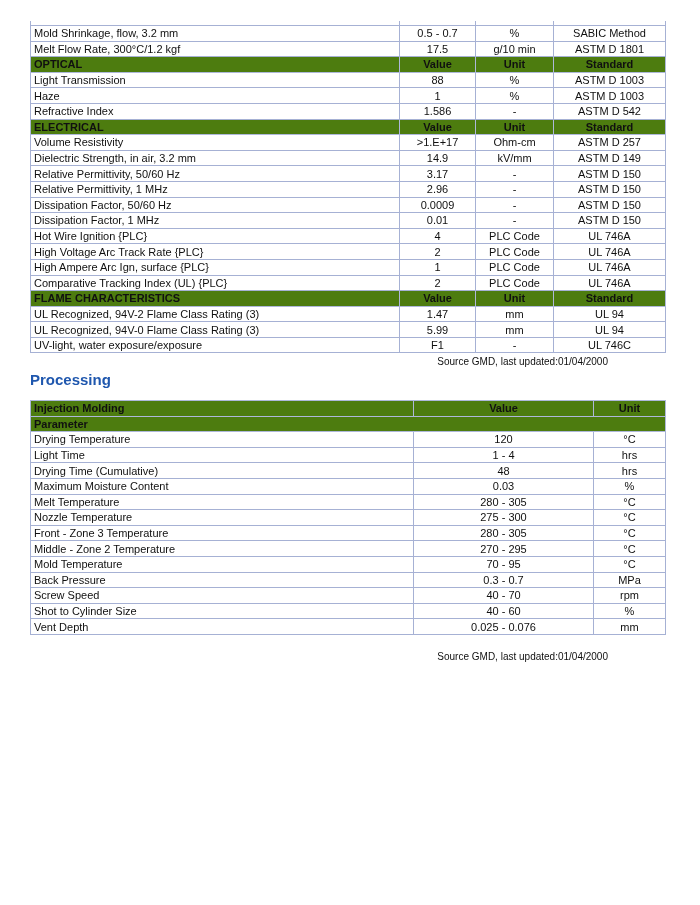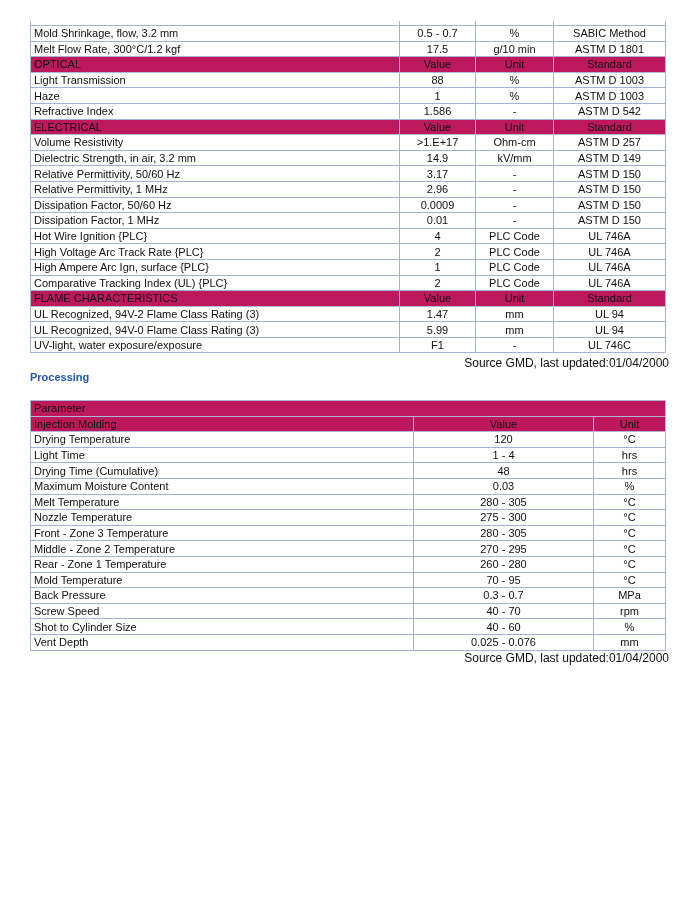--- a/index.html
+++ b/index.html
@@ -26,35 +26,35 @@
   }
   
   #table1 col.c0{width:369px} #table1 col.c1{width:76px}
   #table1 col.c2{width:78px}  #table1 col.c3{width:112px}
   #table2 col.c0{width:383px} #table2 col.c1{width:180px} #table2 col.c2{width:72px}
   
   td { text-align:center; }
   td:first-child { text-align:left; }
   
   tr.row-section td {
-    background:#be185d;
+    background:#4d7c0f;
     border-color:#aeb8da;
-    font-weight:normal;
+    font-weight:bold;
   }
   
   tr.row-partial td { border-top:0; height:4px; }
   .source-note {
-    position:absolute; left:0; width:669px;
-    text-align:right; font-size:12px; color:#101010;
+    position:absolute; left:0; width:608px;
+    text-align:right; font-size:10px; color:#101010;
   }
   #source1 { top:356px; }
   #source2 { top:651px; }
   #processing-heading {
     position:absolute; left:30px; top:371px;
-    font-size:11px; font-weight:bold; color:#1f57ae;
+    font-size:15px; font-weight:bold; color:#1f57ae;
   }
 </style>
 </head>
 <body>
 
 <table id="table1" class="datatable">
   <colgroup>
       <col class="c0">
       <col class="c1">
       <col class="c2">
@@ -201,26 +201,26 @@
 <div id="processing-heading">Processing</div>
 
 <table id="table2" class="datatable">
   <colgroup>
       <col class="c0">
       <col class="c1">
       <col class="c2">
     </colgroup>
   <tbody>
       <tr class="row-section">
+        <td>Injection Molding</td>
+        <td>Value</td>
+        <td>Unit</td>
+      </tr>
+      <tr class="row-section">
         <td colspan="3">Parameter</td>
-      </tr>
-      <tr class="row-section">
-        <td>Injection Molding</td>
-        <td>Value</td>
-        <td>Unit</td>
       </tr>
       <tr class="row-data">
         <td>Drying Temperature</td>
         <td>120</td>
         <td>°C</td>
       </tr>
       <tr class="row-data">
         <td>Light Time</td>
         <td>1 - 4</td>
         <td>hrs</td>
@@ -249,25 +249,20 @@
         <td>Front - Zone 3 Temperature</td>
         <td>280 - 305</td>
         <td>°C</td>
       </tr>
       <tr class="row-data">
         <td>Middle - Zone 2 Temperature</td>
         <td>270 - 295</td>
         <td>°C</td>
       </tr>
       <tr class="row-data">
-        <td>Rear - Zone 1 Temperature</td>
-        <td>260 - 280</td>
-        <td>°C</td>
-      </tr>
-      <tr class="row-data">
         <td>Mold Temperature</td>
         <td>70 - 95</td>
         <td>°C</td>
       </tr>
       <tr class="row-data">
         <td>Back Pressure</td>
         <td>0.3 - 0.7</td>
         <td>MPa</td>
       </tr>
       <tr class="row-data">

